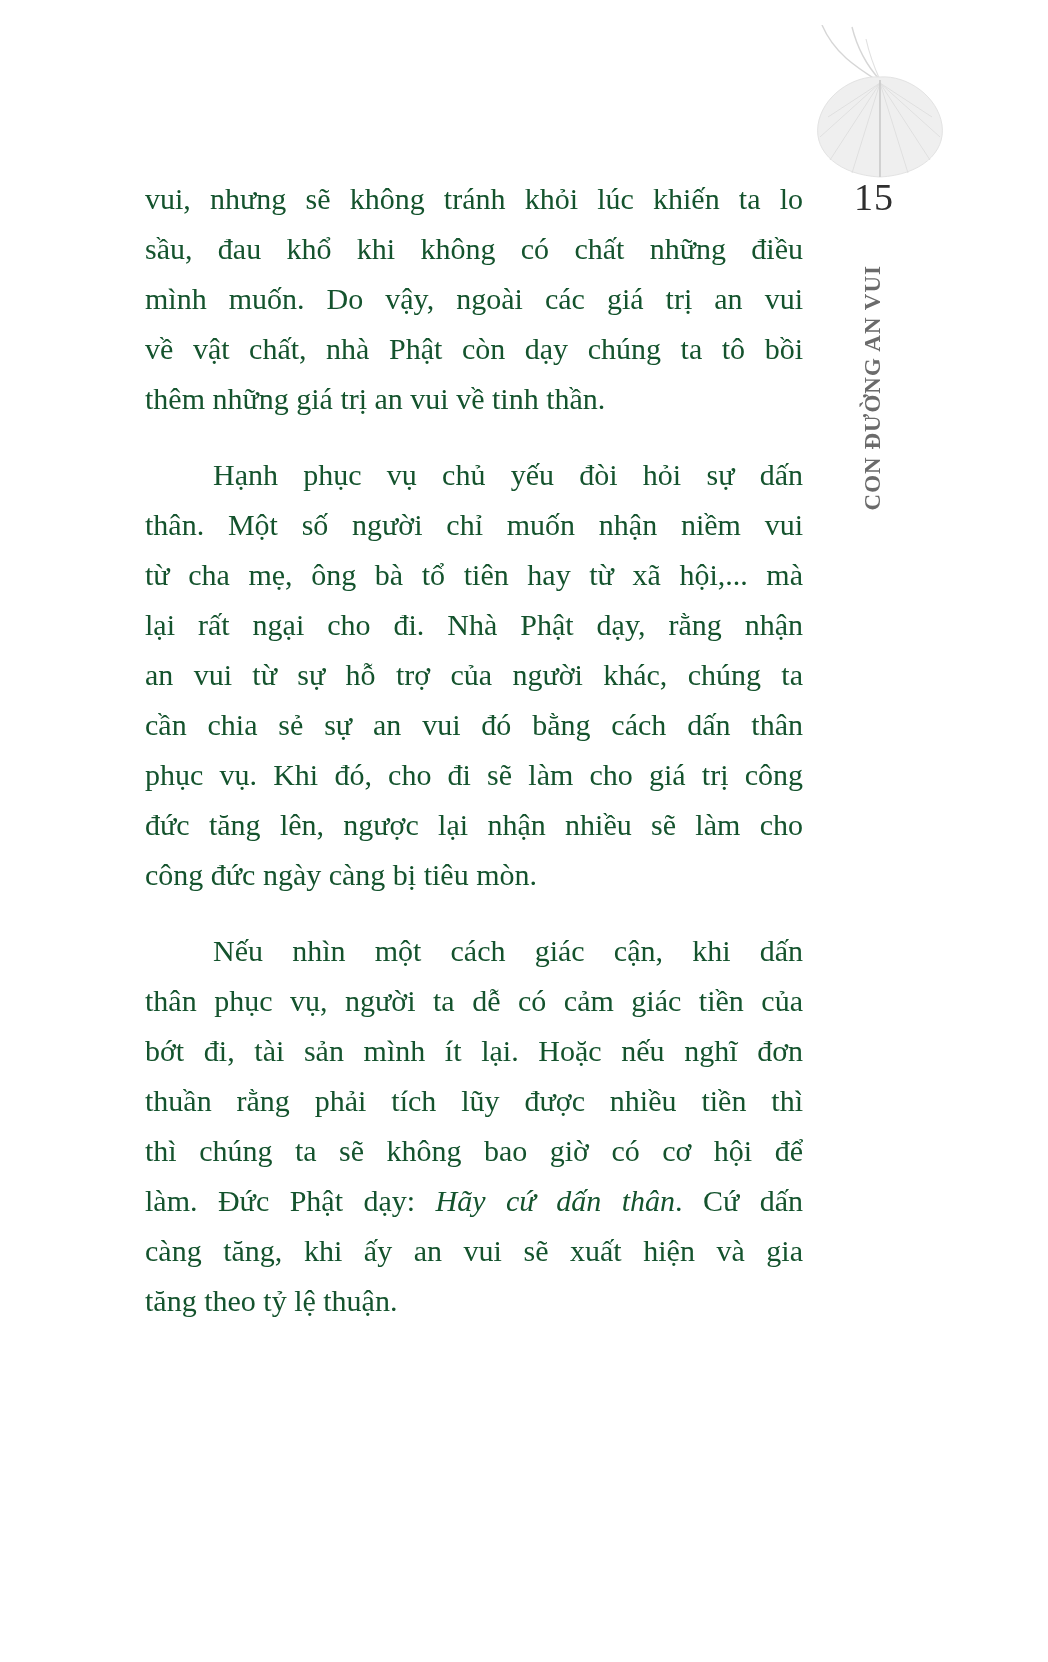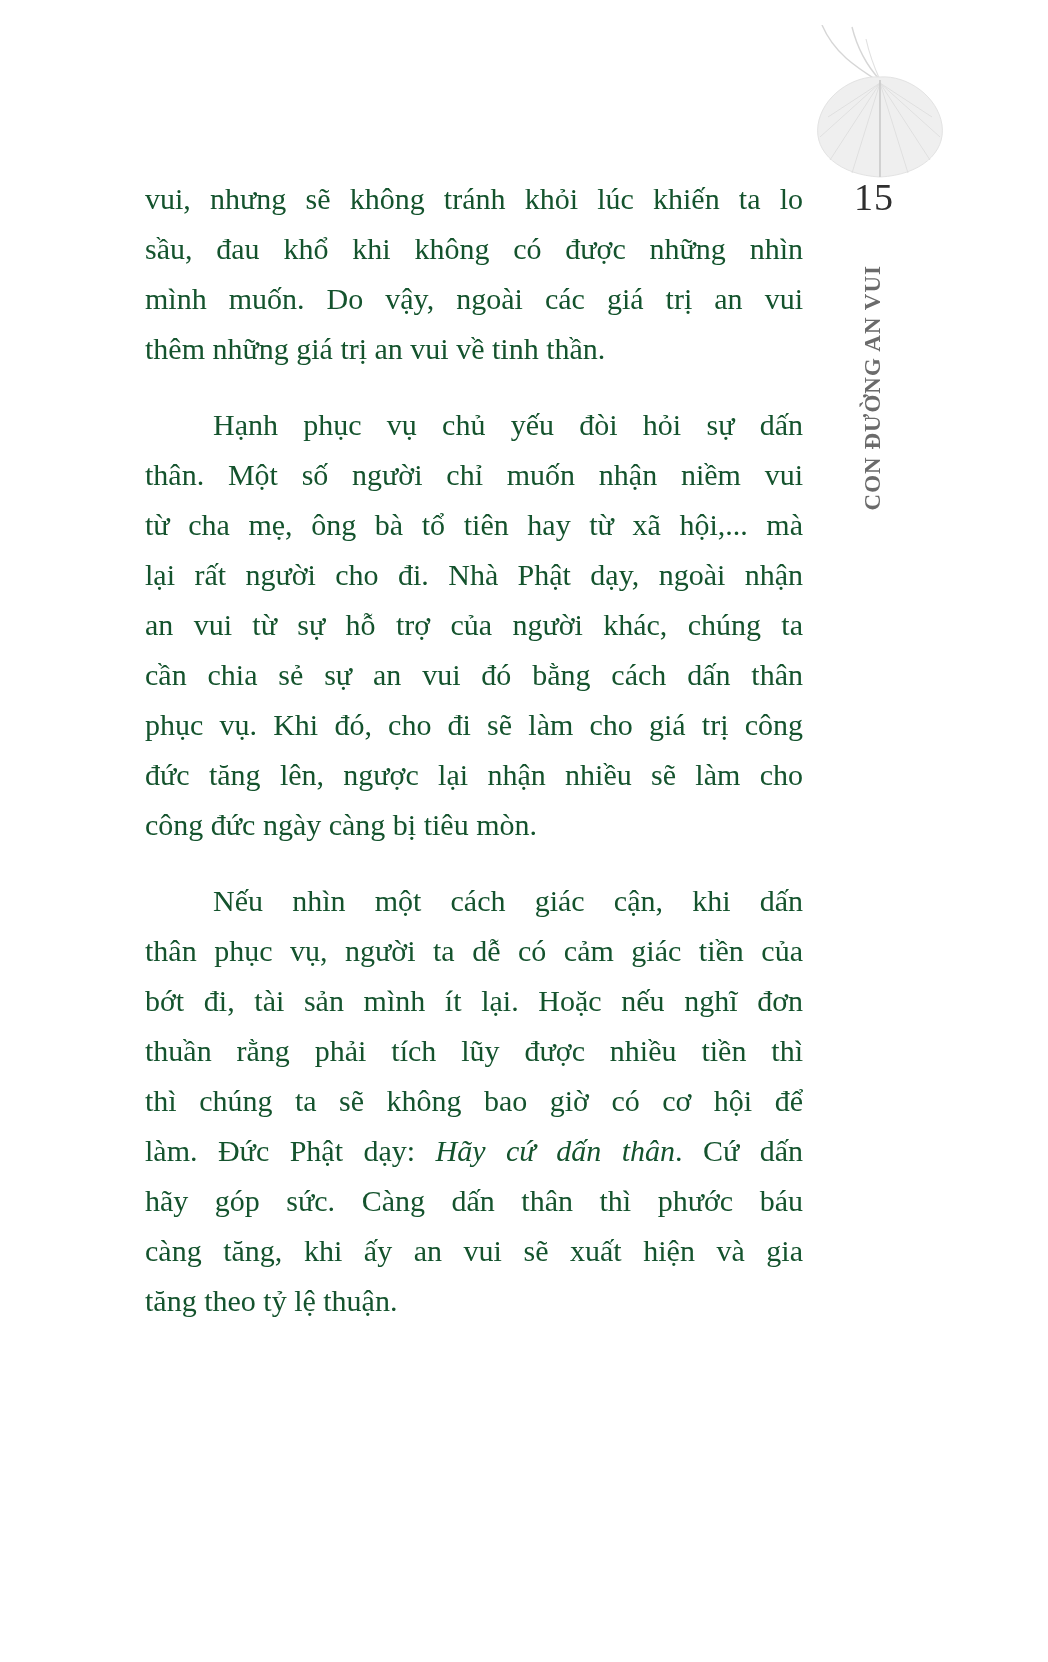--- a/index.html
+++ b/index.html
@@ -100,45 +100,45 @@
   <div class="folio">15</div>
 
   <div class="side-title">
     <span>CON ĐƯỜNG AN VUI</span>
   </div>
 
   <div class="text-block">
 
     <div class="para">
       <div class="line">vui, nhưng sẽ không tránh khỏi lúc khiến ta lo</div>
-      <div class="line">sầu, đau khổ khi không có được những nhìn</div>
+      <div class="line">sầu, đau khổ khi không có chất những điều</div>
       <div class="line">mình muốn. Do vậy, ngoài các giá trị an vui</div>
+      <div class="line">về vật chất, nhà Phật còn dạy chúng ta tô bồi</div>
       <div class="line last">thêm những giá trị an vui về tinh thần.</div>
     </div>
 
     <div class="para">
       <div class="line indent">Hạnh phục vụ chủ yếu đòi hỏi sự dấn</div>
       <div class="line">thân. Một số người chỉ muốn nhận niềm vui</div>
       <div class="line">từ cha mẹ, ông bà tổ tiên hay từ xã hội,... mà</div>
-      <div class="line">lại rất người cho đi. Nhà Phật dạy, ngoài nhận</div>
+      <div class="line">lại rất ngại cho đi. Nhà Phật dạy, rằng nhận</div>
       <div class="line">an vui từ sự hỗ trợ của người khác, chúng ta</div>
       <div class="line">cần chia sẻ sự an vui đó bằng cách dấn thân</div>
       <div class="line">phục vụ. Khi đó, cho đi sẽ làm cho giá trị công</div>
       <div class="line">đức tăng lên, ngược lại nhận nhiều sẽ làm cho</div>
       <div class="line last">công đức ngày càng bị tiêu mòn.</div>
     </div>
 
     <div class="para">
       <div class="line indent">Nếu nhìn một cách giác cận, khi dấn</div>
       <div class="line">thân phục vụ, người ta dễ có cảm giác tiền của</div>
       <div class="line">bớt đi, tài sản mình ít lại. Hoặc nếu nghĩ đơn</div>
       <div class="line">thuần rằng phải tích lũy được nhiều tiền thì</div>
       <div class="line">thì chúng ta sẽ không bao giờ có cơ hội để</div>
       <div class="line">
         <span>làm. Đức Phật dạy: </span><span class="it">Hãy cứ dấn thân</span><span>. Cứ dấn</span>
       </div>
-      <div class="line">hãy góp sức. Càng dấn thân thì phước báu</div>
       <div class="line">càng tăng, khi ấy an vui sẽ xuất hiện và gia</div>
       <div class="line last">tăng theo tỷ lệ thuận.</div>
     </div>
 
   </div>
 </div>
 
 </body></html>

